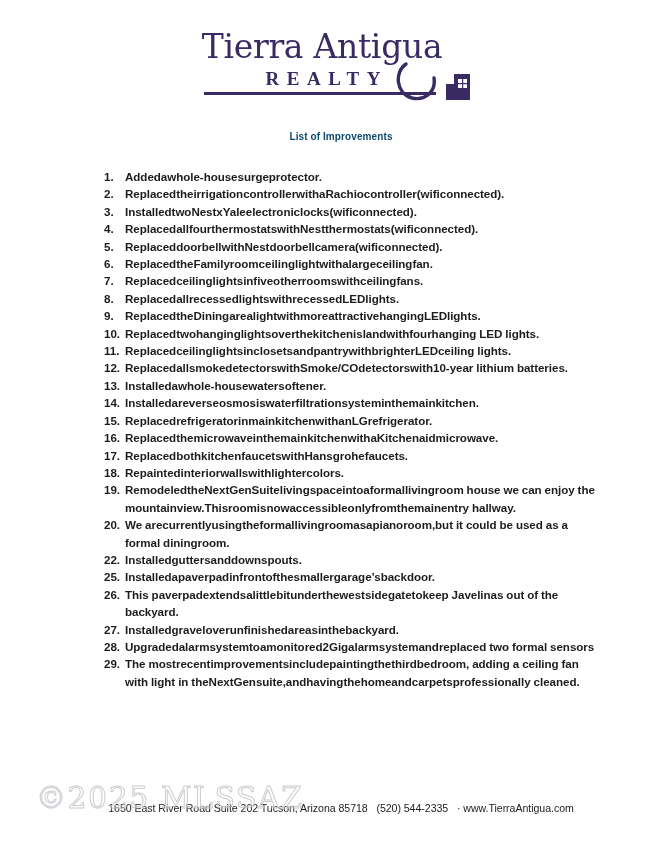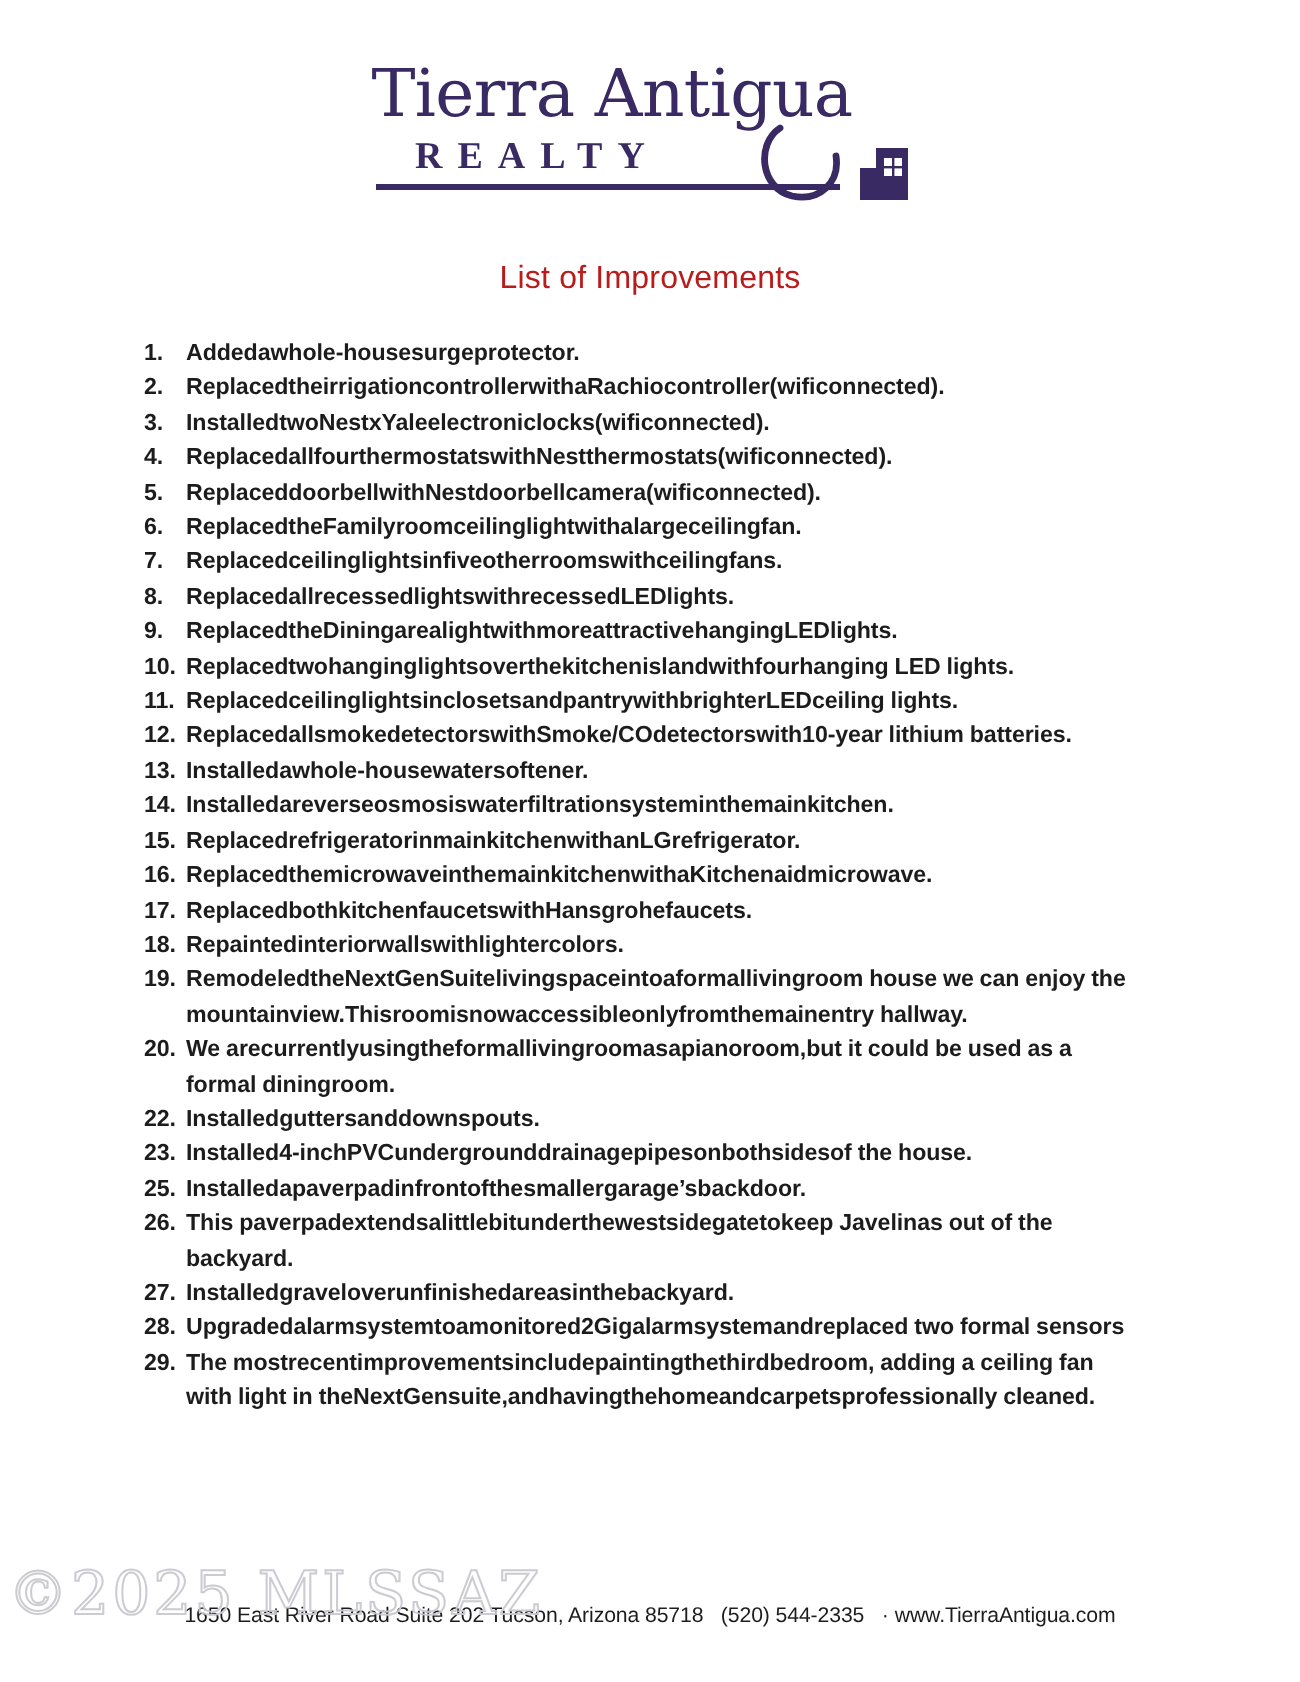--- a/index.html
+++ b/index.html
@@ -15,20 +15,21 @@
     overflow: hidden;
     font-family: "Liberation Sans", sans-serif;
     color: #1a1a1a;
   }
 
   
   .page {
     position: absolute;
     inset: 0;
     background: #ffffff;
+    margin-left: 32px;
   }
 
   
   .logo-block {
     position: absolute;
     left: 0;
     right: 0;
     top: 28px;
     height: 86px;
     display: flex;
@@ -49,23 +50,24 @@
     font-family: "DejaVu Serif", serif;
     font-size: 33px;
     line-height: 38px;
     letter-spacing: -0.3px;
     color: #392a63;
     font-weight: 400;
     white-space: nowrap;
   }
   .logo-sub {
     position: absolute;
-    left: 16px;
+    left: 4px;
     top: 40px;
     width: 238px;
+    text-align: center;
     font-family: "Liberation Serif", serif;
     font-size: 19px;
     line-height: 22px;
     letter-spacing: 7.5px;
     text-indent: 7.5px;
     color: #392a63;
     font-weight: 700;
     white-space: nowrap;
   }
   .logo-rule {
@@ -84,23 +86,23 @@
     height: 46px;
   }
 
   
   .doc-title {
     position: absolute;
     left: 0;
     right: 0;
     top: 131px;
     text-align: center;
-    font-size: 16px;
-    font-weight: 400;
-    color: #b91c1c;
+    font-size: 10px;
+    font-weight: 700;
+    color: #0c4a6e;
     letter-spacing: 0.1px;
   }
 
   
   .list-area {
     position: absolute;
     left: 72px;
     top: 168px;
     width: 492px;
     font-weight: bold;
@@ -196,21 +198,20 @@
       <div class="li"><span class="num">12.</span><span>ReplacedallsmokedetectorswithSmoke/COdetectorswith10-year lithium batteries.</span></div>
       <div class="li"><span class="num">13.</span><span>Installedawhole-housewatersoftener.</span></div>
       <div class="li"><span class="num">14.</span><span>Installedareverseosmosiswaterfiltrationsysteminthemainkitchen.</span></div>
       <div class="li"><span class="num">15.</span><span>ReplacedrefrigeratorinmainkitchenwithanLGrefrigerator.</span></div>
       <div class="li"><span class="num">16.</span><span>ReplacedthemicrowaveinthemainkitchenwithaKitchenaidmicrowave.</span></div>
       <div class="li"><span class="num">17.</span><span>ReplacedbothkitchenfaucetswithHansgrohefaucets.</span></div>
       <div class="li"><span class="num">18.</span><span>Repaintedinteriorwallswithlightercolors.</span></div>
       <div class="li"><span class="num">19.</span><span>RemodeledtheNextGenSuitelivingspaceintoaformallivingroom house we can enjoy the mountainview.Thisroomisnowaccessibleonlyfromthemainentry hallway.</span></div>
       <div class="li"><span class="num">20.</span><span>We arecurrentlyusingtheformallivingroomasapianoroom,but it could be used as a formal diningroom.</span></div>
       <div class="li"><span class="num">22.</span><span>Installedguttersanddownspouts.</span></div>
-      <div class="li"><span class="num">23.</span><span>Installed4-inchPVCundergrounddrainagepipesonbothsidesof the house.</span></div>
       <div class="li"><span class="num">25.</span><span>Installedapaverpadinfrontofthesmallergarage’sbackdoor.</span></div>
       <div class="li"><span class="num">26.</span><span>This paverpadextendsalittlebitunderthewestsidegatetokeep Javelinas out of the backyard.</span></div>
       <div class="li"><span class="num">27.</span><span>Installedgraveloverunfinishedareasinthebackyard.</span></div>
       <div class="li"><span class="num">28.</span><span>Upgradedalarmsystemtoamonitored2Gigalarmsystemandreplaced two formal sensors</span></div>
       <div class="li"><span class="num">29.</span><span>The mostrecentimprovementsincludepaintingthethirdbedroom, adding a ceiling fan with light in theNextGensuite,andhavingthehomeandcarpetsprofessionally cleaned.</span></div>
     </div>
 
   <div class="footer-line">
     <span>1650 East River Road Suite 202 Tucson, Arizona 85718</span>
     <span>&nbsp; </span>

